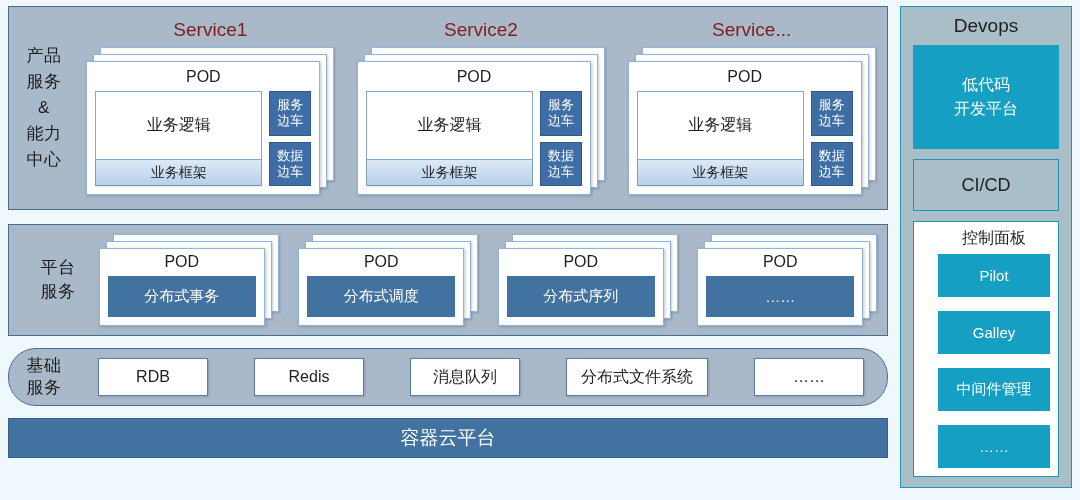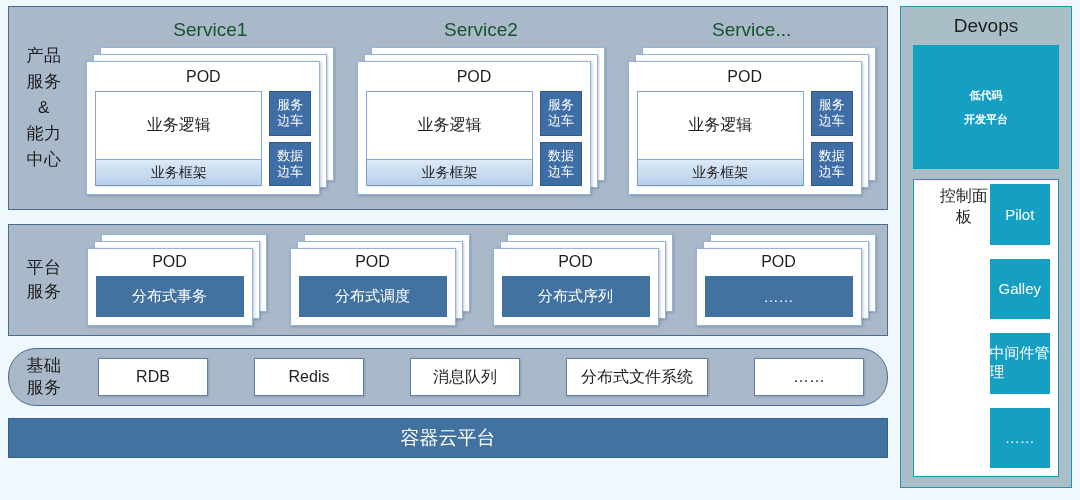--- a/index.html
+++ b/index.html
@@ -73,21 +73,21 @@
     width: 248px;
     height: 178px;
   }
   .service-title {
     position: absolute;
     top: 0;
     left: 0;
     right: 0;
     text-align: center;
     font-size: 19px;
-    color: #14532d;
+    color: #7f1d1d;
   }
 
   
   .stack {
     position: absolute;
     left: 0;
     top: 28px;
     width: 100%;
     height: 148px;
   }
@@ -170,20 +170,21 @@
     align-items: center;
     justify-content: center;
     text-align: center;
     white-space: pre-line;
   }
 
   
   #band-platform {
     height: 112px;
     margin-top: 14px;
+    padding-left: 14px;
   }
   #band-platform .band-label {
     font-size: 17px;
     line-height: 24px;
   }
   .plat-group {
     position: relative;
     width: 180px;
     height: 92px;
   }
@@ -275,32 +276,31 @@
     align-items: center;
     padding: 6px 12px 10px 12px;
   }
   .devops-title {
     font-size: 19px;
     color: #1f1f1f;
     margin: 2px 0 8px 0;
   }
   .lowcode-box {
     width: 100%;
-    height: 124px;
+    height: 104px;
     background: #15a0c3;
     color: #ffffff;
-    font-size: 11px;
+    font-size: 16px;
     line-height: 24px;
     display: flex;
     align-items: center;
     justify-content: center;
     text-align: center;
     white-space: pre-line;
     box-sizing: border-box;
-    font-weight: bold;
   }
   .cicd-box {
     width: 100%;
     height: 52px;
     margin-top: 10px;
     box-sizing: border-box;
     background: #a9bec6;
     border: 1px solid #1d93b5;
     color: #1f1f1f;
     font-size: 18px;
@@ -310,21 +310,21 @@
   }
   .ctrl-panel {
     width: 100%;
     margin-top: 10px;
     flex: 1 1 auto;
     box-sizing: border-box;
     background: #ffffff;
     border: 1px solid #1d93b5;
     padding: 4px 8px 8px 24px;
     display: flex;
-    flex-direction: row;
+    flex-direction: column;
   }
   .ctrl-title {
     text-align: center;
     font-size: 16px;
     color: #1f1f1f;
     margin: 2px 0 5px 0;
   }
   .ctrl-list {
     flex: 1 1 auto;
     display: flex;
@@ -495,20 +495,21 @@
     </div>
 
     <div id="band-cloud">容器云平台</div>
 
   </div>
 
   <div class="devops-panel">
     <div class="devops-title">Devops</div>
     <div class="lowcode-box">低代码
 开发平台</div>
+    <div class="cicd-box">CI/CD</div>
     <div class="ctrl-panel">
       <div class="ctrl-title">控制面板</div>
       <div class="ctrl-list">
         <div class="ctrl-item">Pilot</div>
         <div class="ctrl-item">Galley</div>
         <div class="ctrl-item">中间件管理</div>
         <div class="ctrl-item">……</div>
       </div>
     </div>
   </div>

